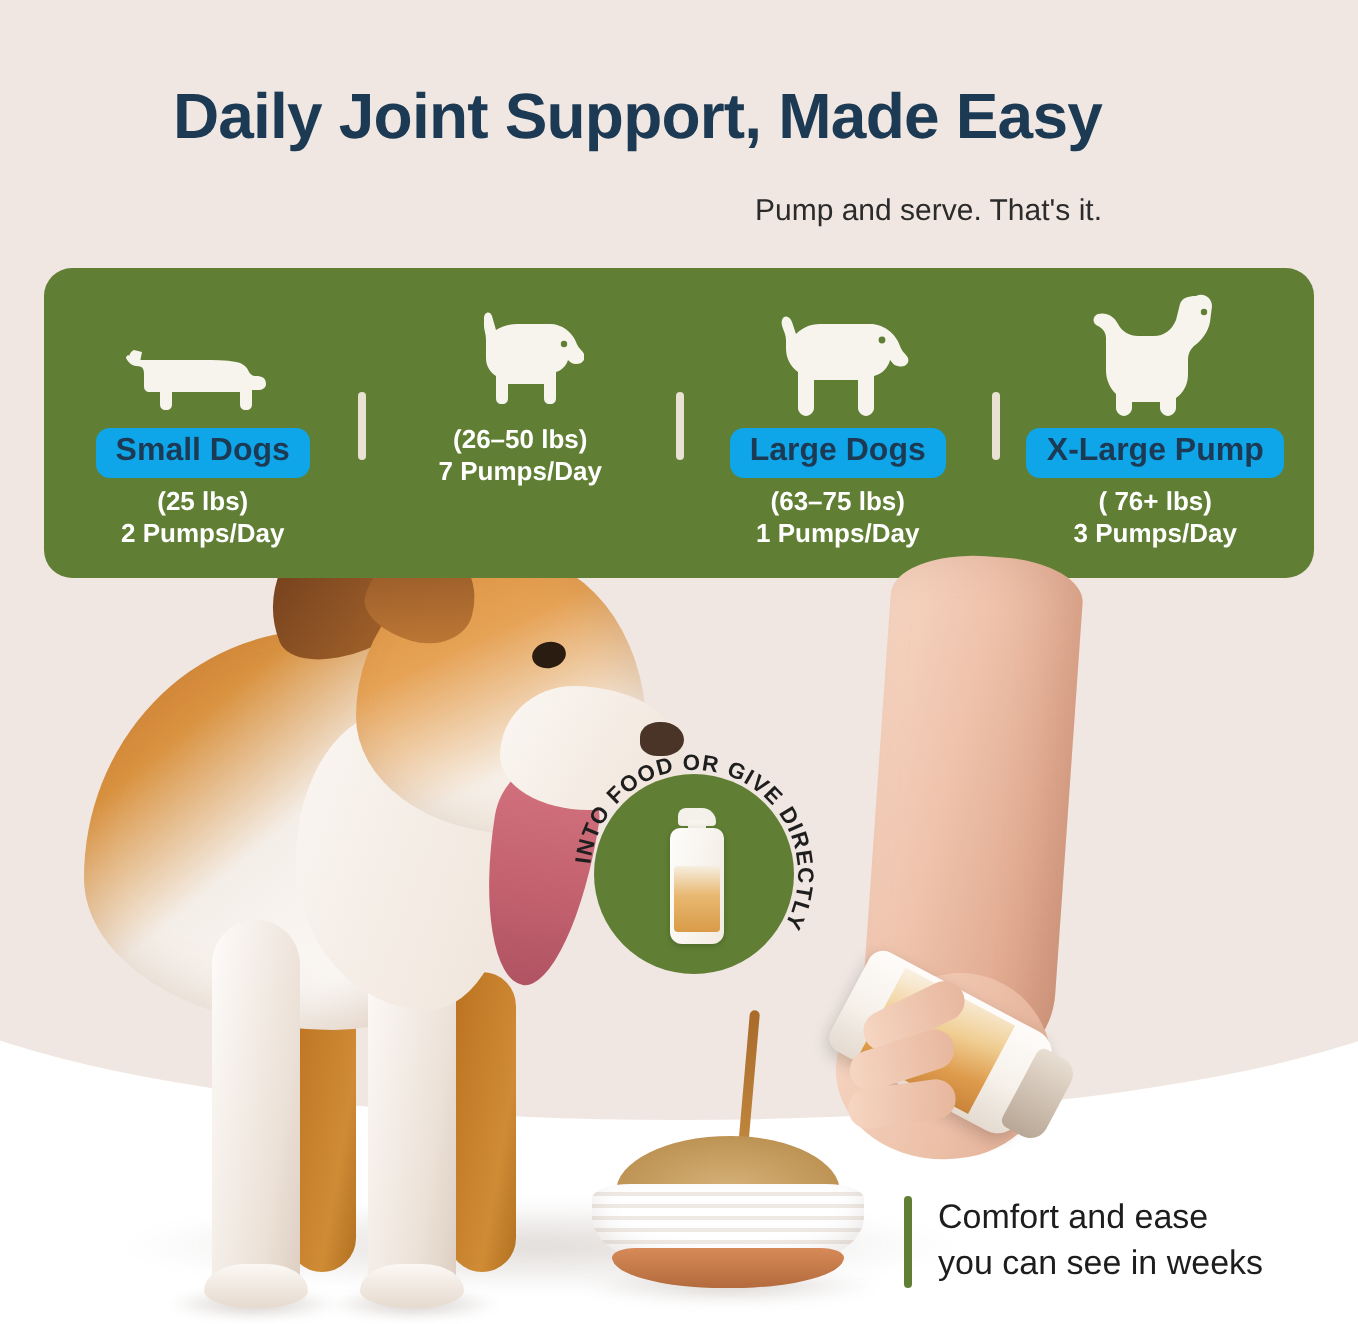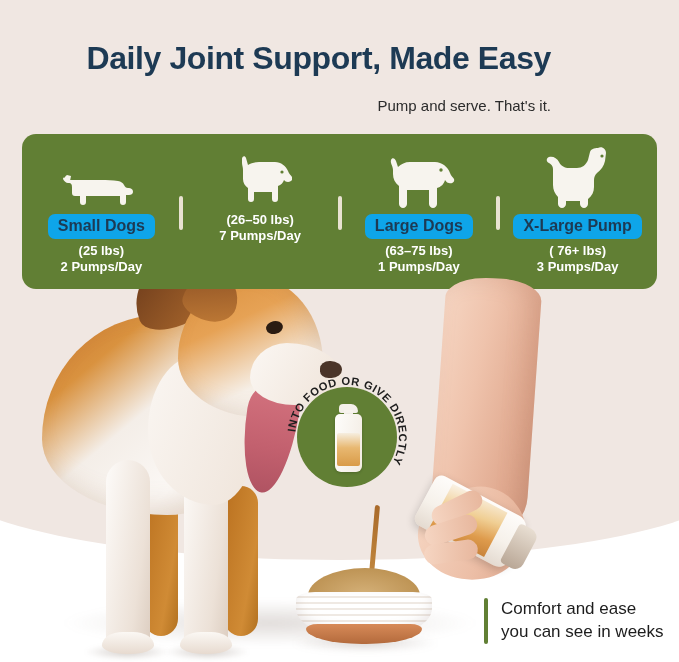--- a/index.html
+++ b/index.html
@@ -299,21 +299,21 @@
     border-radius: 10% 10% 48% 48% / 24% 24% 76% 76%;
   }
   .bowl-shadow {
     position: absolute; left: -6px; bottom: -8px; width: 150px; height: 18px;
     background: radial-gradient(ellipse,rgba(110,92,80,.26),rgba(110,92,80,0) 70%);
     filter: blur(3px);
   }
 
   
   .caption {
-    position: absolute; left: 452px; top: 598px; display: flex; gap: 13px; z-index: 8; margin-left: 32px;
+    position: absolute; left: 452px; top: 598px; display: flex; gap: 13px; z-index: 8;
   }
   .caption-bar { width: 4px; height: 46px; background: #617F34; border-radius: 2px; flex: none; }
   .caption-text { font-size: 17px; font-weight: 500; color: #1D1D1D; line-height: 1.34; }
 </style>
 </head>
 <body>
 
 <div class="stage">
 
   <div class="beige-rim"></div>

